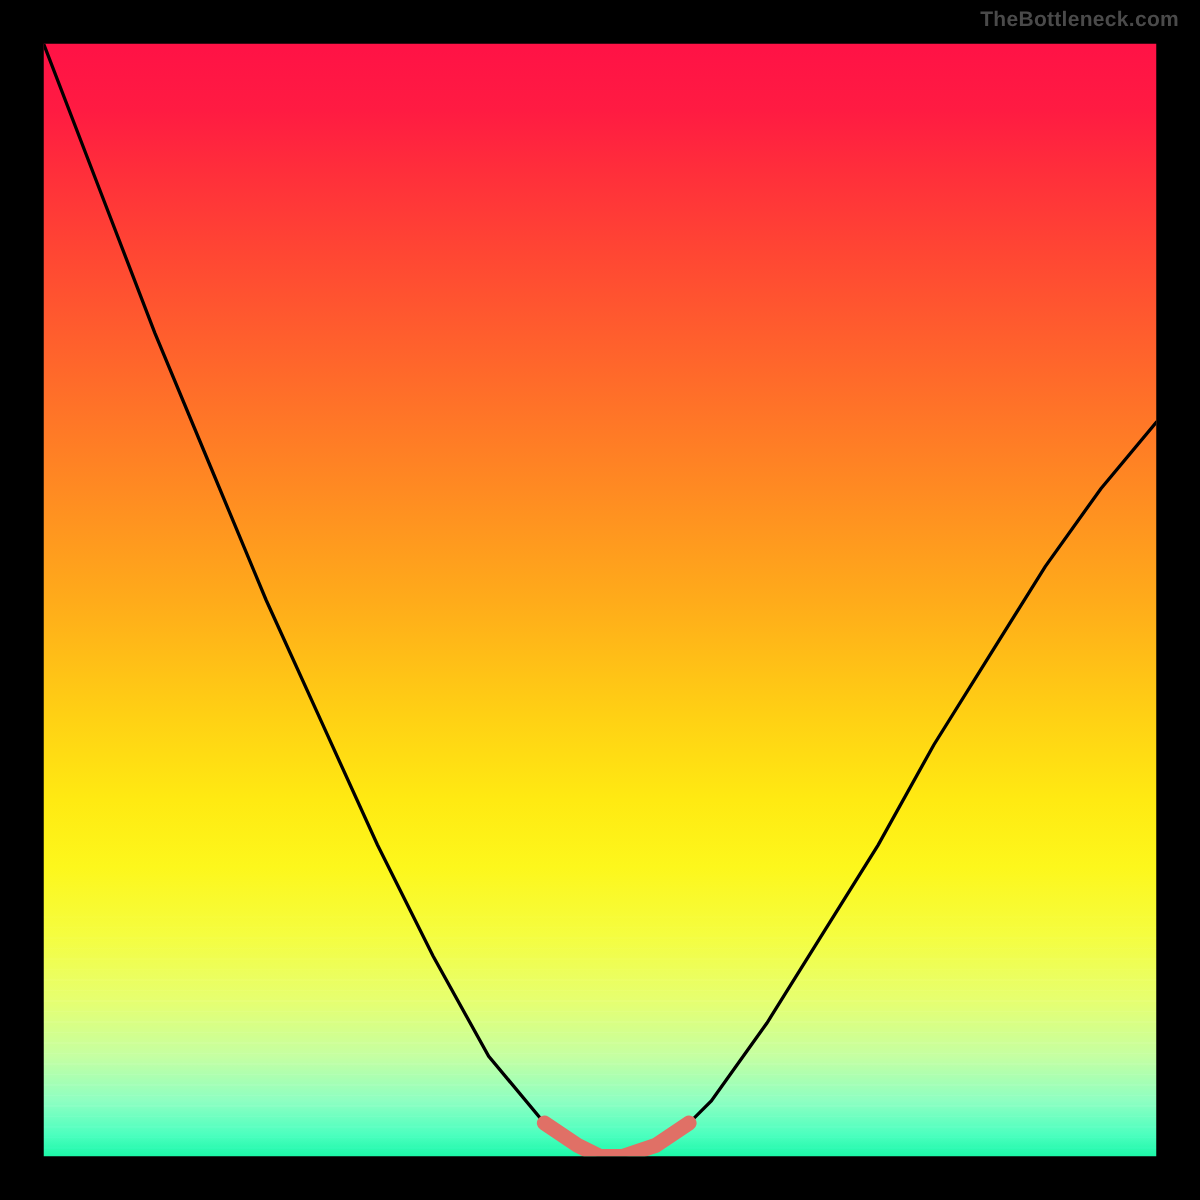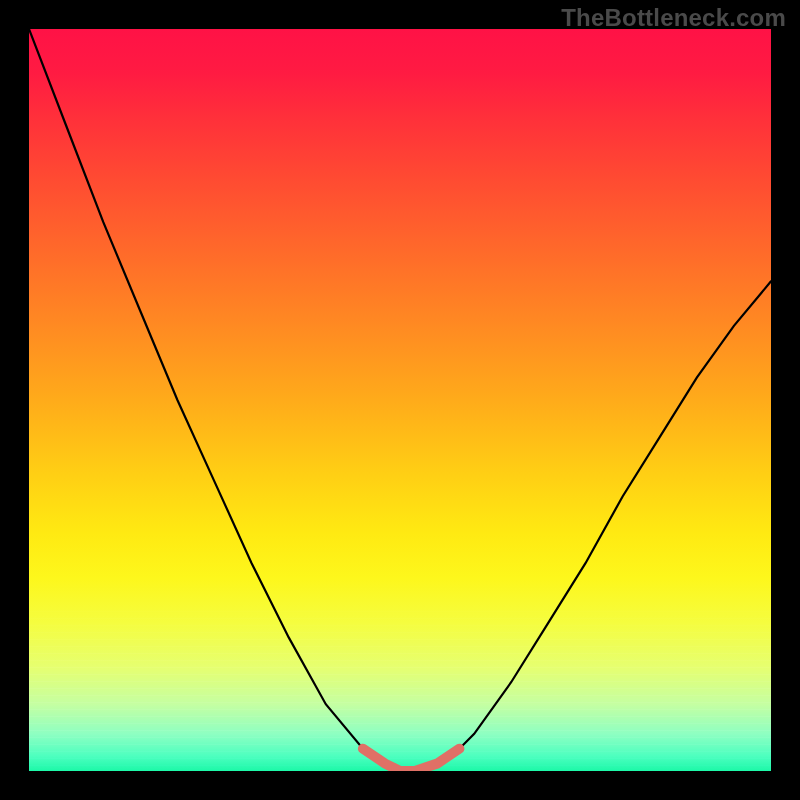--- a/index.html
+++ b/index.html
@@ -14,21 +14,21 @@
   .frame {
     position: relative;
     width: 800px;
     height: 800px;
     background: #000;
   }
   .watermark {
     position: absolute;
     top: 4px;
     right: 14px;
-    font-size: 24px;
+    font-size: 14px;
     font-weight: 600;
     color: #4a4a4a;
     letter-spacing: 0.2px;
     z-index: 20;
   }
   .plot-area {
     position: absolute;
     left: 29px;
     top: 29px;
     width: 742px;

